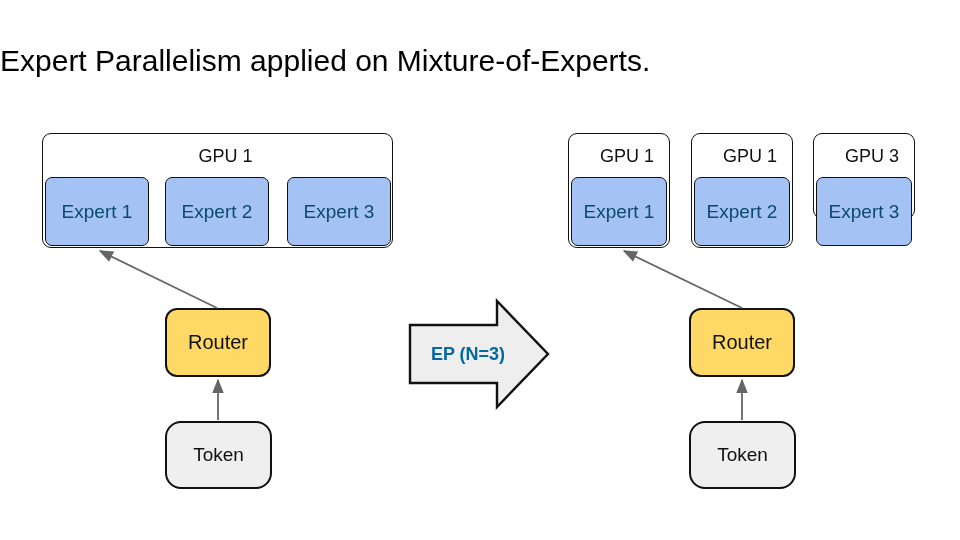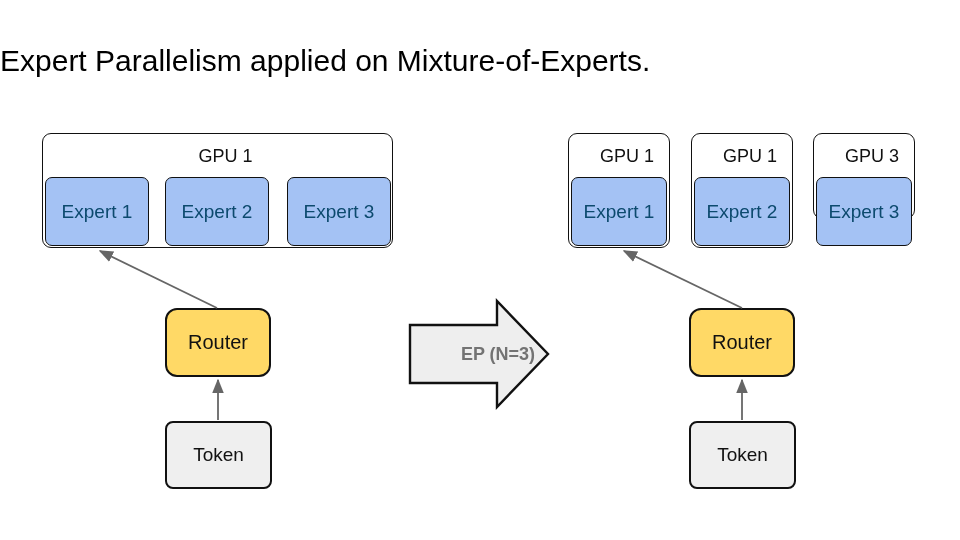--- a/index.html
+++ b/index.html
@@ -32,28 +32,28 @@
     position:absolute;box-sizing:border-box;
     background:var(--expert-fill);border:1.8px solid var(--border);border-radius:7px;
     display:flex;align-items:center;justify-content:center;
     font-size:19px;color:#0c4a6e;
   }
   .router-box{
     background:var(--router-fill);border:2px solid var(--border);border-radius:12px;
     font-size:20px;color:#111;
   }
   .token-box{
-    background:var(--token-fill);border:2px solid var(--border);border-radius:8px;
+    background:var(--token-fill);border:2px solid var(--border);border-radius:16px;
     font-size:19px;color:#111;
   }
   .connector-layer{position:absolute;left:0;top:0;pointer-events:none;}
   .ep-label{
     position:absolute;left:410px;top:329px;width:116px;height:50px;
     display:flex;align-items:center;justify-content:center;
-    font-size:18px;font-weight:700;color:#737373;padding-left:30px;
+    font-size:18px;font-weight:700;color:#0369a1;
   }
 </style>
 </head>
 <body>
 
 <div class="canvas">
 
   <h1 class="title">Expert Parallelism applied on Mixture-of-Experts.</h1>
 
   <div class="box gpu-box" style="left:42px;top:133px;width:351px;height:115px;">

